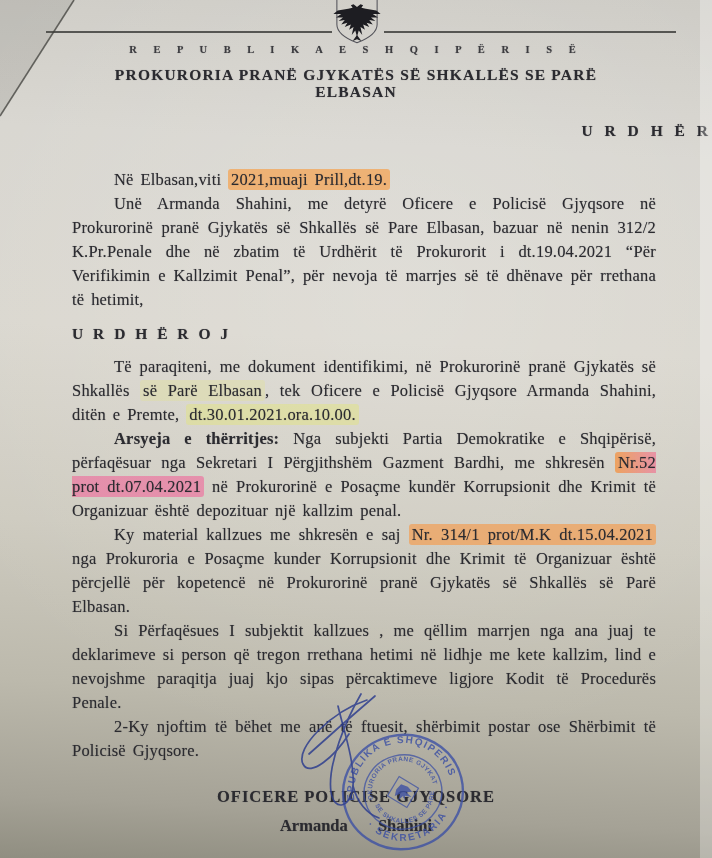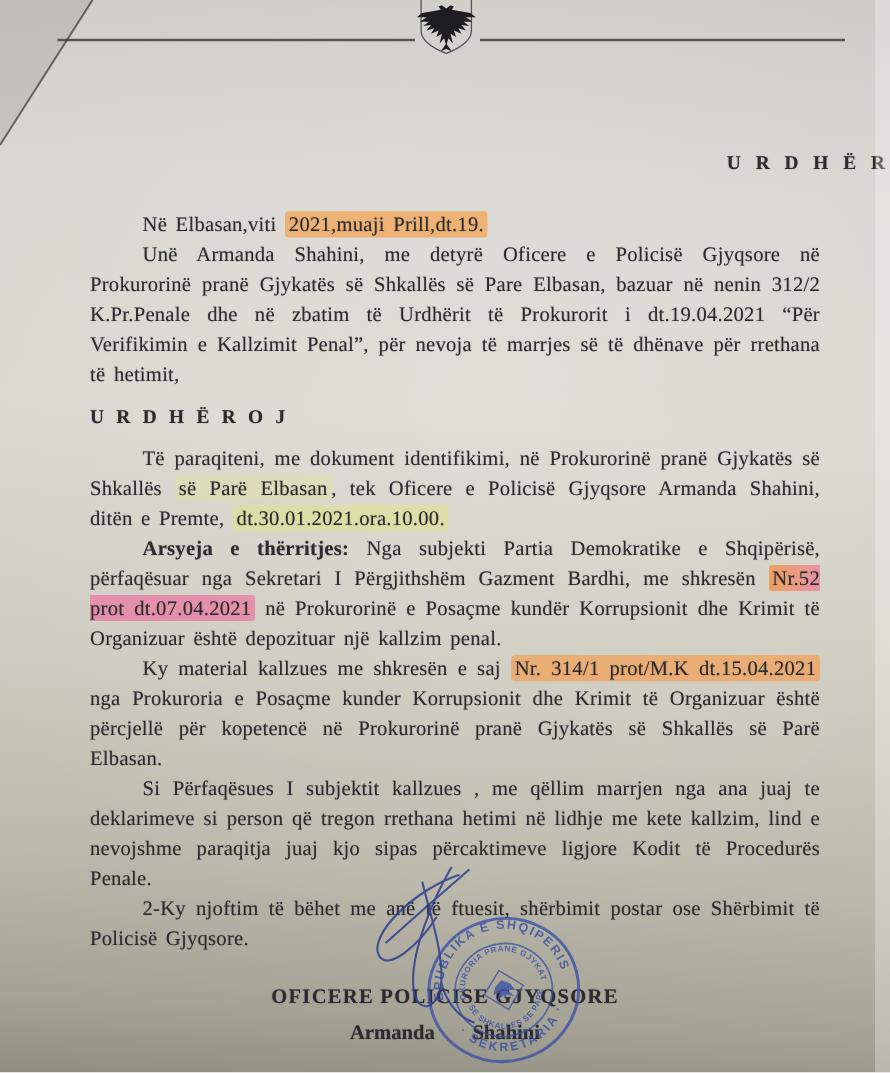--- a/index.html
+++ b/index.html
@@ -70,20 +70,25 @@
 
 <div class="page">
 
   <div class="rule left"></div>
   <div class="rule right"></div>
   <svg class="crest" viewBox="0 0 64 50">
     <path d="M9,-2 L9,26 Q9,38 32,47 Q55,38 55,26 L55,-2" fill="none" stroke="#53535a" stroke-width="1.2"></path>
     <path fill="#1d1d22" d="M32 6 L28 3 L25 4 L27 7 L22 8 L10 10 L5 14 L14 14 L8 18 L16 18 L11 22 L18 21 L14 26 L21 24 L18 29 L25 26 L23 32 L28 29 L26 38 L30 33 L32 40 L34 33 L38 38 L36 29 L41 32 L39 26 L46 29 L43 24 L50 26 L46 21 L53 22 L48 18 L56 18 L50 14 L59 14 L54 10 L42 8 L37 7 L39 4 L36 3 Z"></path>
     <path fill="#1d1d22" d="M32 38 L27 45 L32 43 L37 45 Z"></path>
   </svg>
+  <div class="republic">R E P U B L I K A   E   S H Q I P Ë R I S Ë</div>
+  <div class="office">
+    <div>PROKURORIA PRANË GJYKATËS SË SHKALLËS SE PARË</div>
+    <div>ELBASAN</div>
+  </div>
 
   <div class="doc">
     <div class="title">
       <div class="t1">U R D H Ë R</div>
     </div>
 
     <main>
       <p class="p"><span>Në Elbasan,viti </span><mark class="hl-orange">2021,muaji Prill,dt.19.</mark></p>
 
       <p class="p">Unë  Armanda Shahini, me detyrë Oficere e Policisë Gjyqsore në Prokurorinë pranë Gjykatës së Shkallës së Pare Elbasan, bazuar në nenin 312/2 K.Pr.Penale dhe në zbatim  të Urdhërit të Prokurorit i dt.19.04.2021 “Për Verifikimin e Kallzimit Penal”,  për nevoja të marrjes së të dhënave për rrethana të hetimit,</p>

